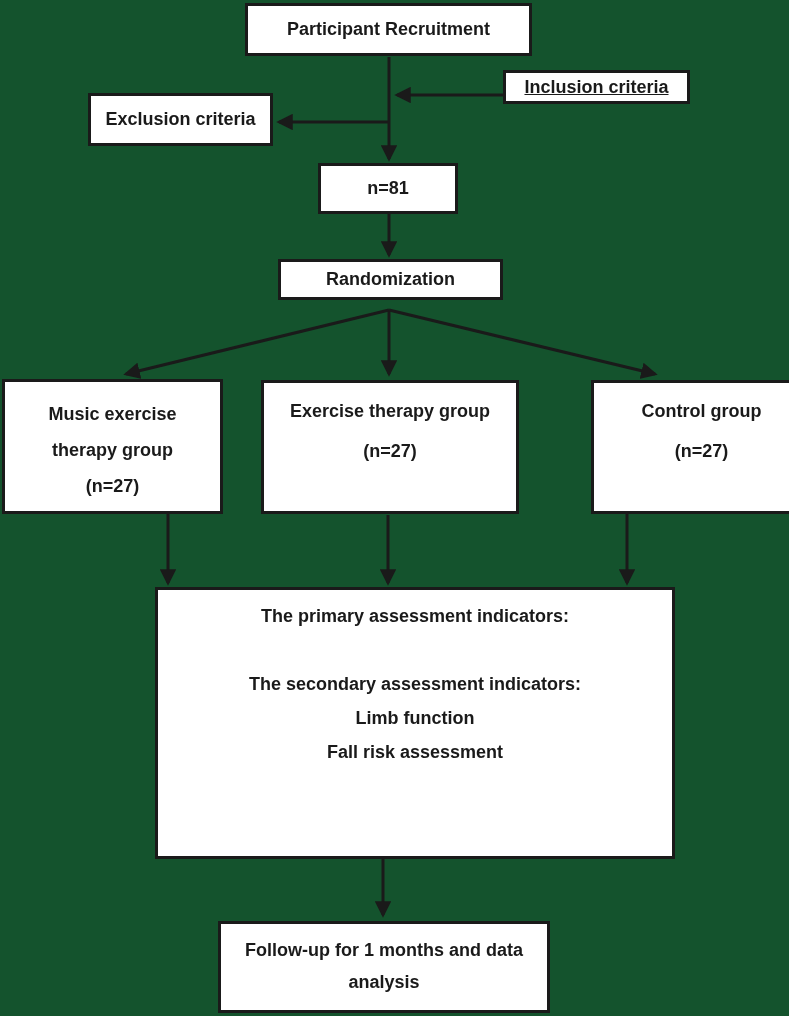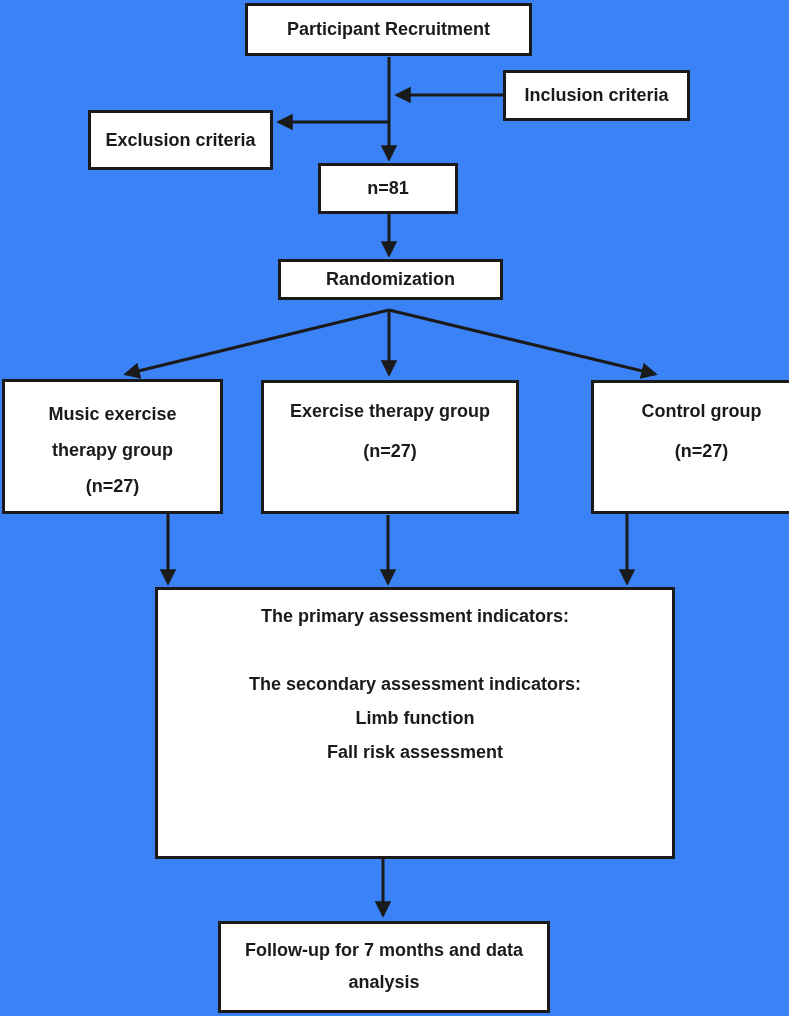--- a/index.html
+++ b/index.html
@@ -4,21 +4,21 @@
 <style>
   html, body {
     margin: 0;
     padding: 0;
     background: #ffffff;
   }
   .canvas {
     position: relative;
     width: 789px;
     height: 1016px;
-    background: #3b82f6;
+    background: #14532d;
     font-family: "Liberation Sans", sans-serif;
     color: #1a1a1a;
     overflow: hidden;
   }
   .arrows {
     position: absolute;
     left: 0;
     top: 0;
     width: 789px;
     height: 1016px;
@@ -32,22 +32,22 @@
     font-size: 18px;
     text-align: center;
     color: #1a1a1a;
   }
   .center {
     display: flex;
     align-items: center;
     justify-content: center;
   }
   .recruitment   { left: 245px; top: 3px;   width: 287px; height: 53px; }
-  .inclusion     { left: 503px; top: 70px;  width: 187px; height: 51px; }
-  .exclusion     { left: 88px;  top: 110px;  width: 185px; height: 60px; }
+  .inclusion     { left: 503px; top: 70px;  width: 187px; height: 34px; text-decoration: underline; }
+  .exclusion     { left: 88px;  top: 93px;  width: 185px; height: 53px; }
   .sample        { left: 318px; top: 163px; width: 140px; height: 51px; }
   .randomization { left: 278px; top: 259px; width: 225px; height: 41px; }
   .music         { left: 2px;   top: 379px; width: 221px; height: 135px; padding-top: 14px; }
   .music .ln     { line-height: 36px; min-height: 36px; }
   .exercise      { left: 261px; top: 380px; width: 258px; height: 134px; padding-top: 8px; }
   .control       { left: 566px; top: 380px; width: 221px; height: 134px; padding-top: 8px; margin-left: 25px; }
   .exercise .ln, .control .ln { line-height: 40px; min-height: 40px; }
   .assessment    { left: 128px; top: 587px; width: 520px; height: 272px; padding-top: 9px; margin-left: 27px; }
   .assessment .ln { line-height: 34px; min-height: 34px; }
   .followup      { left: 218px; top: 921px; width: 332px; height: 92px; padding-top: 10px; }
@@ -115,17 +115,17 @@
 
   <div class="box assessment">
     <div class="ln">The primary assessment indicators:</div>
     <div class="ln"></div>
     <div class="ln">The secondary assessment indicators:</div>
     <div class="ln">Limb function</div>
     <div class="ln">Fall risk assessment</div>
   </div>
 
   <div class="box followup">
-    <div class="ln">Follow-up for 7 months and data</div>
+    <div class="ln">Follow-up for 1 months and data</div>
     <div class="ln">analysis</div>
   </div>
 
 </div>
 
 </body></html>

